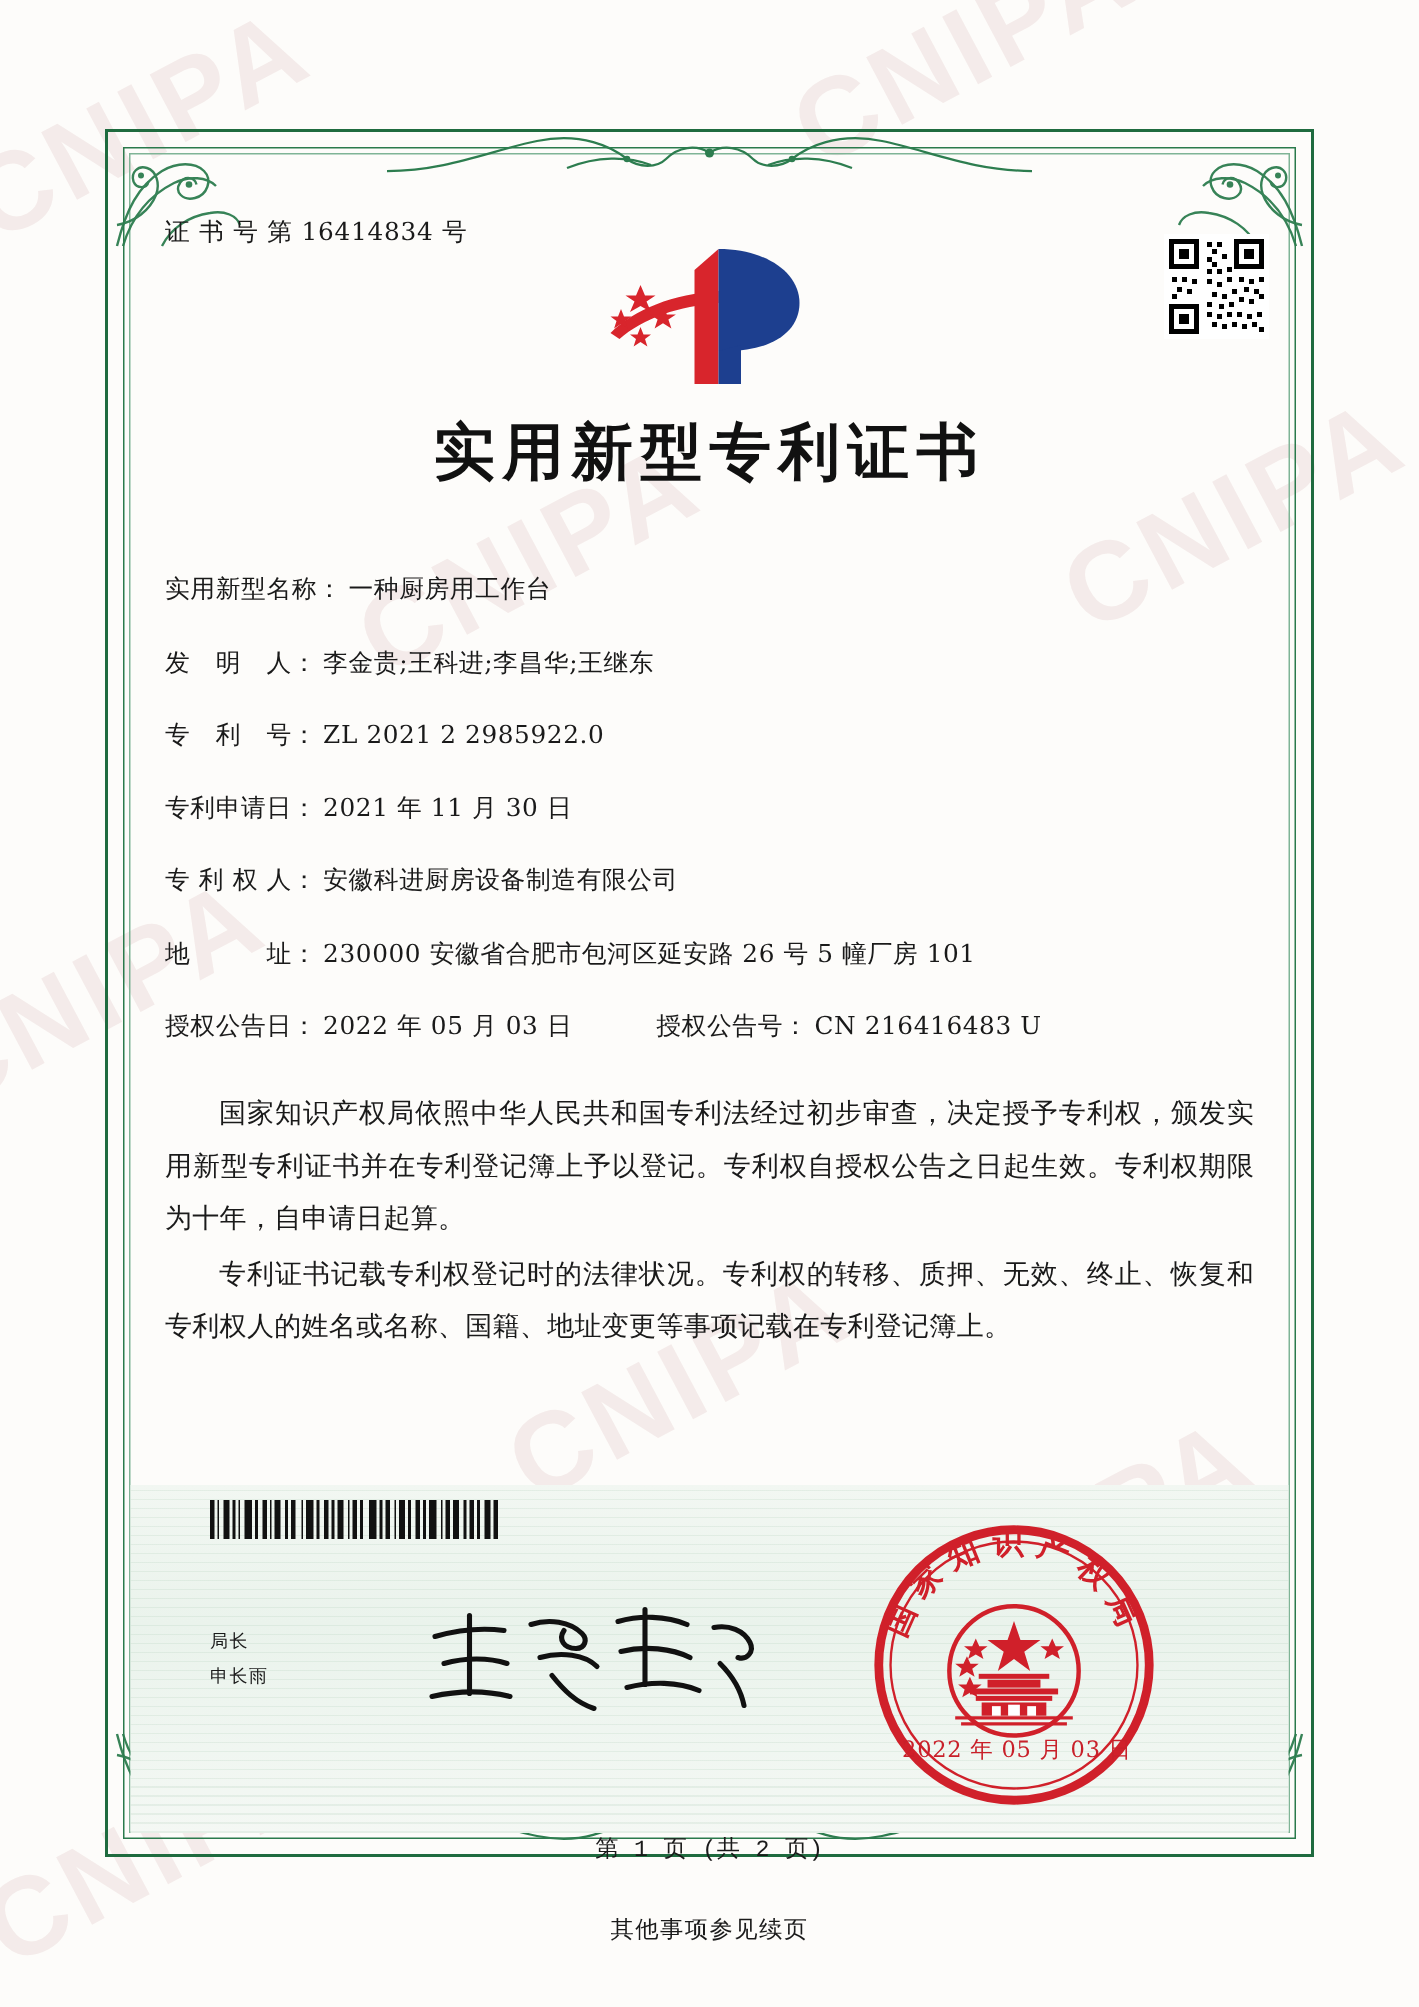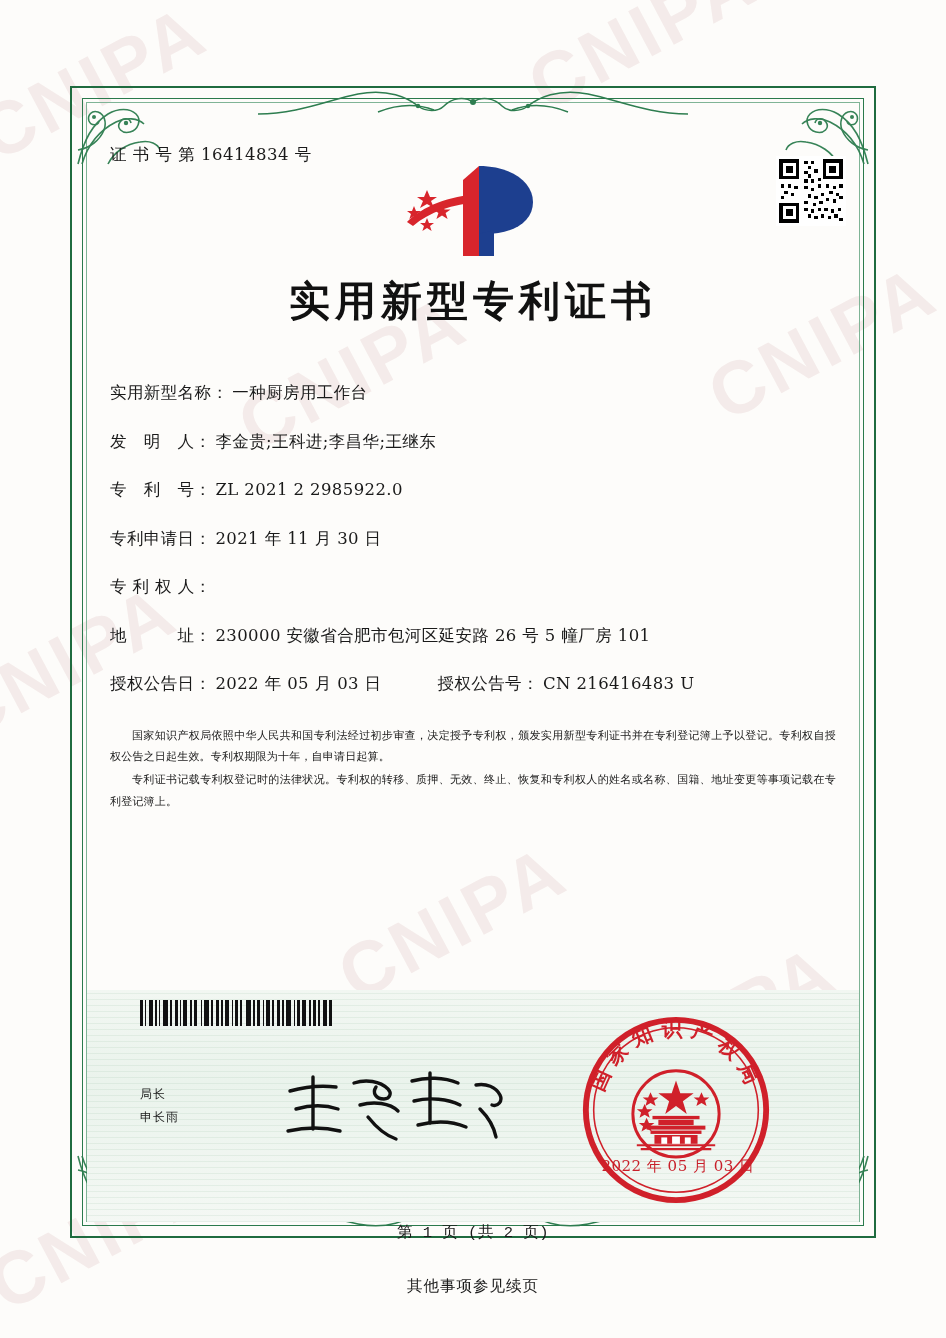--- a/index.html
+++ b/index.html
@@ -179,21 +179,21 @@
   }
   .field-row.dual .field-value2 {
     margin-left: 4px;
   }
   .field-row.dual .field-value {
     flex: 0 0 auto;
   }
 
   .paragraphs {
     margin-top: 32px;
-    font-size: 11px;
+    font-size: 18px;
     line-height: 1.95;
     text-align: justify;
     letter-spacing: .2px;
   }
   .paragraphs p {
     margin: 0 0 2px 0;
     text-indent: 2em;
   }
 
   
@@ -469,20 +469,21 @@
         <span class="field-value">ZL 2021 2 2985922.0</span>
       </div>
 
       <div class="field-row">
         <span class="field-label">专利申请日：</span>
         <span class="field-value">2021 年 11 月 30 日</span>
       </div>
 
       <div class="field-row">
         <span class="field-label">专 利 权 人：</span>
+        <span class="field-value">安徽科进厨房设备制造有限公司</span>
       </div>
 
       <div class="field-row">
         <span class="field-label">地　　　址：</span>
         <span class="field-value">230000 安徽省合肥市包河区延安路 26 号 5 幢厂房 101</span>
       </div>
 
       <div class="field-row dual">
         <span class="field-label">授权公告日：</span>
         <span class="field-value">2022 年 05 月 03 日</span>

